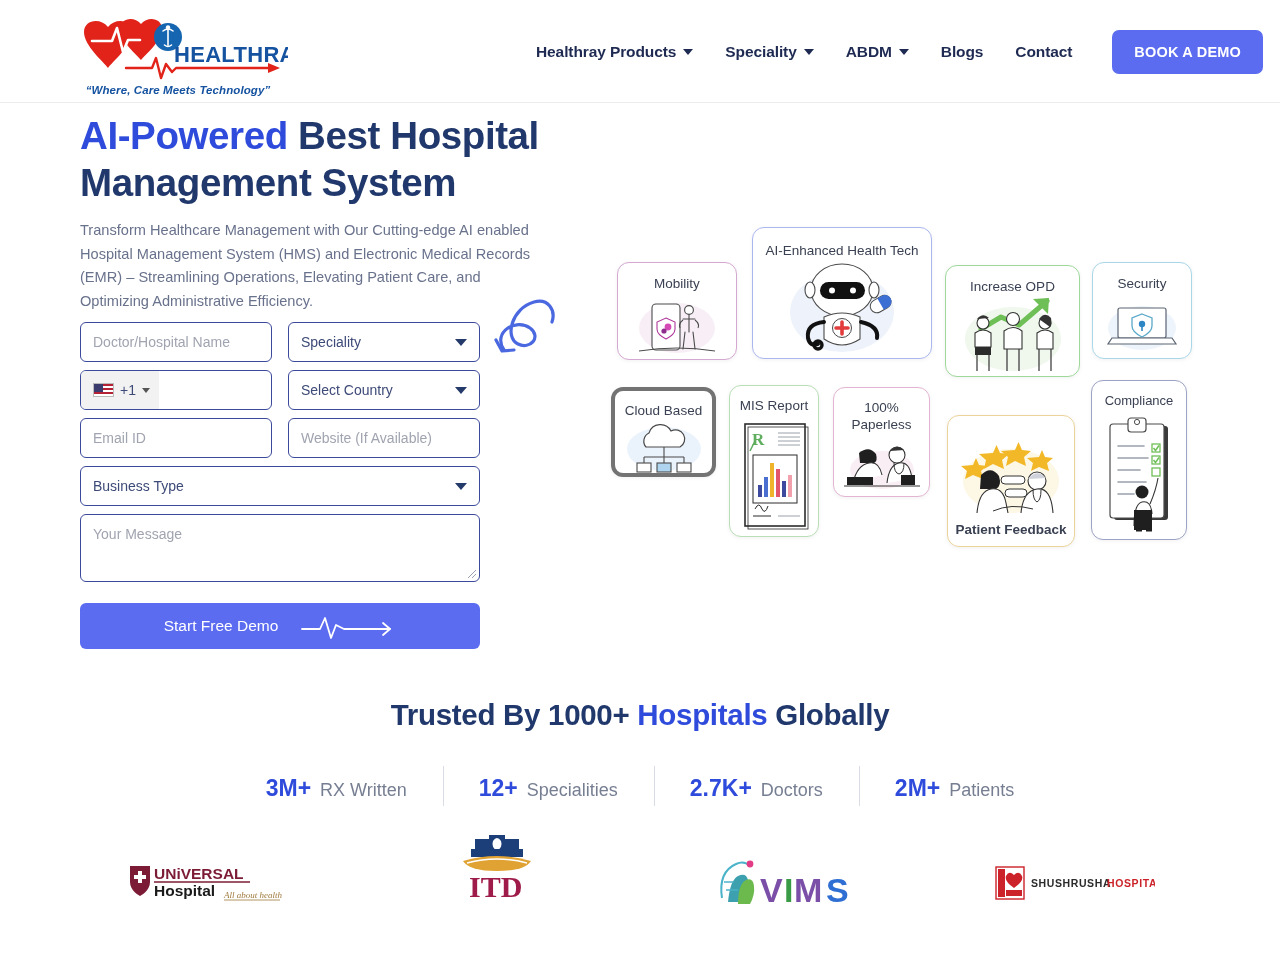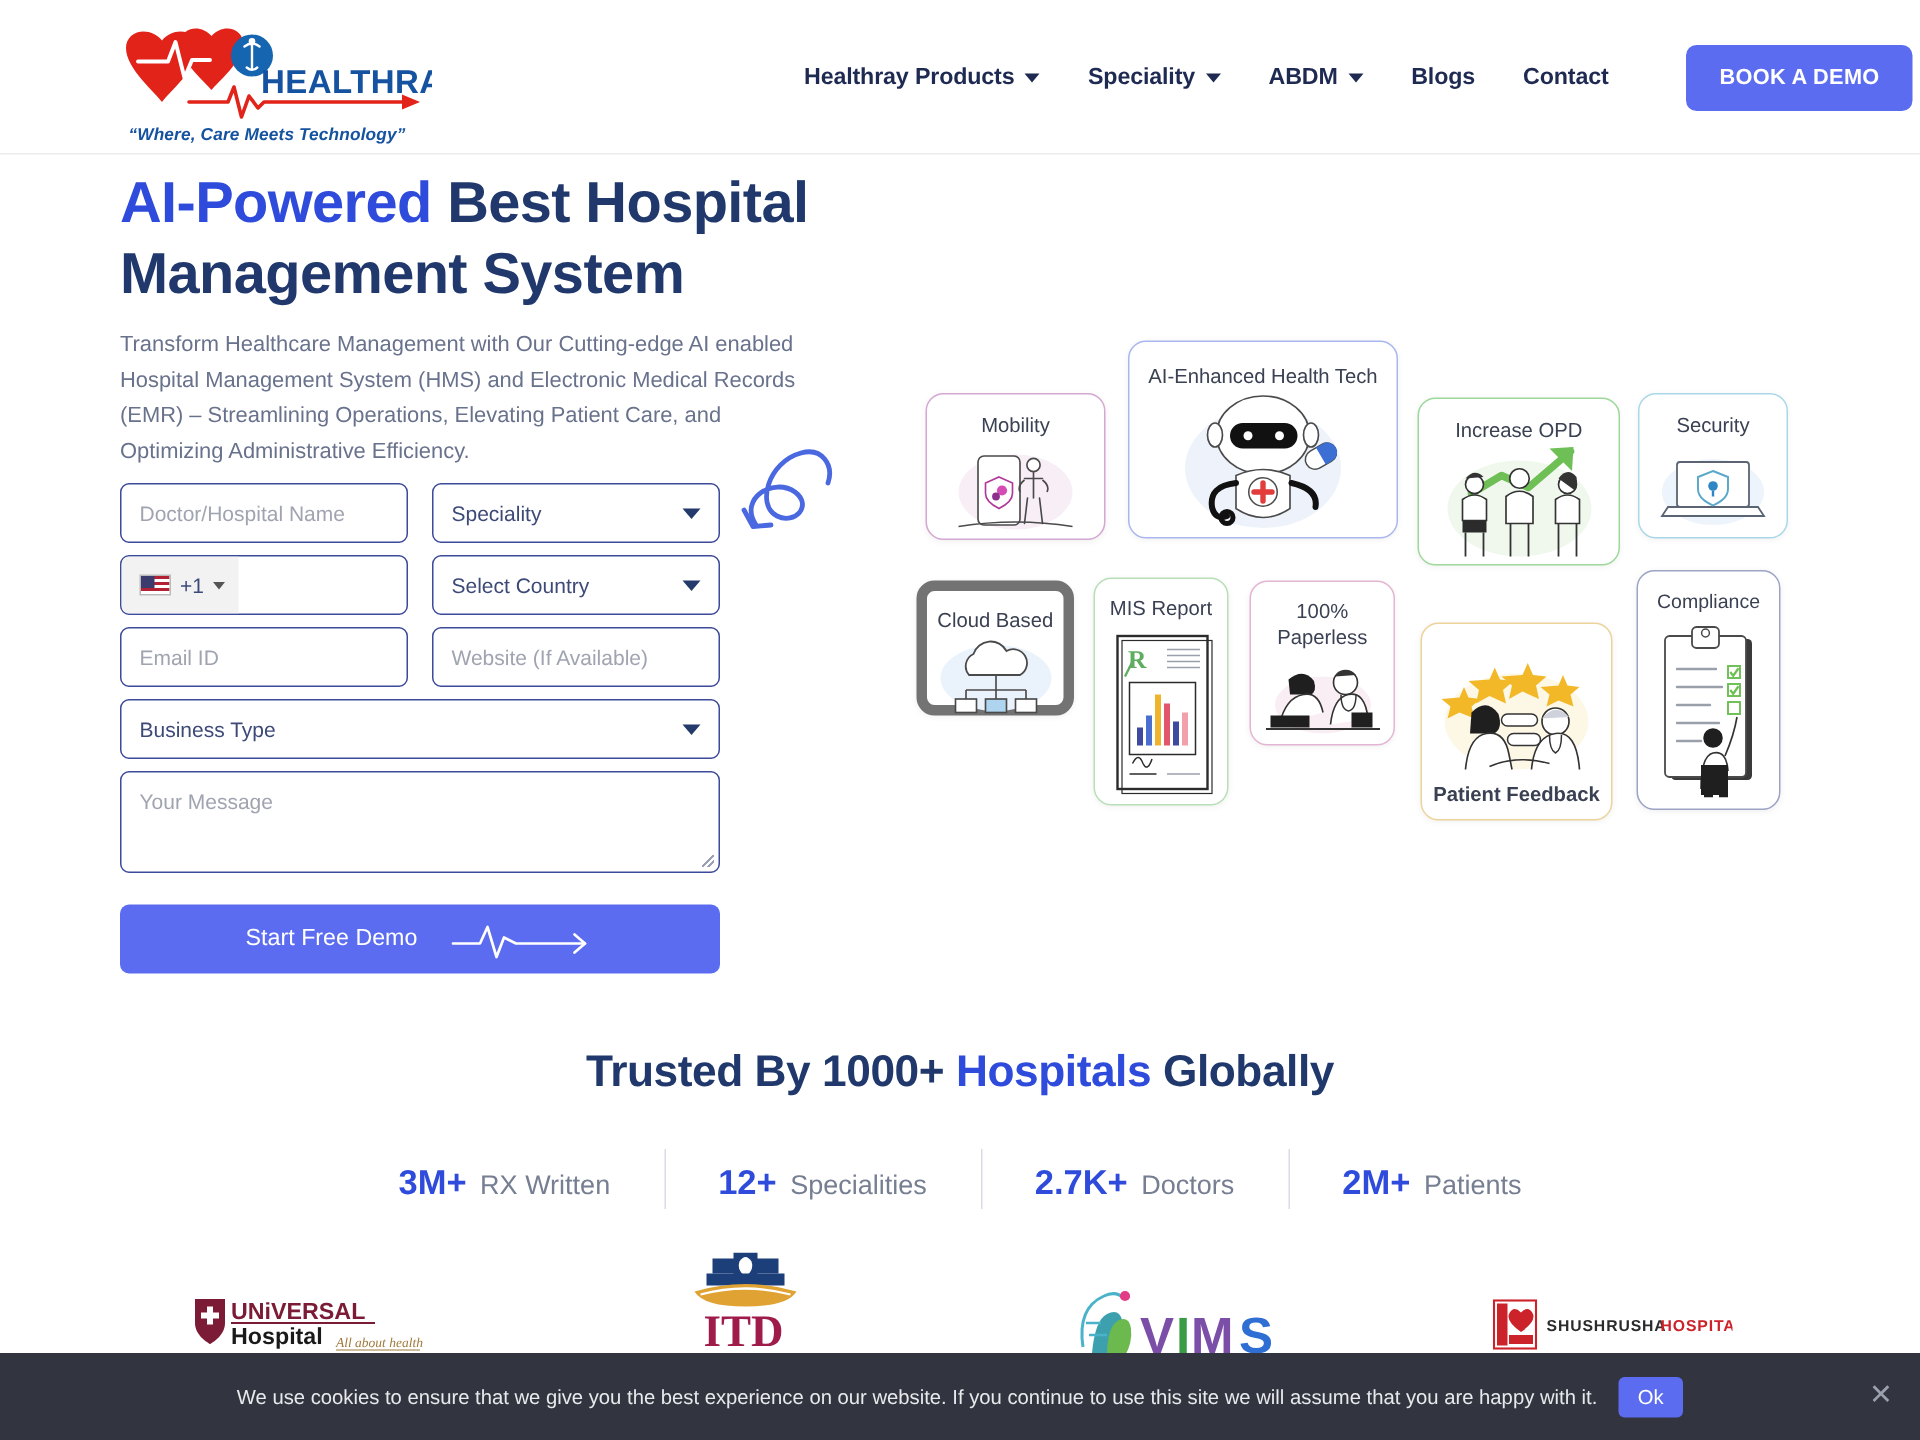--- a/index.html
+++ b/index.html
@@ -36,21 +36,21 @@
     font-size: 15.5px; font-weight: bold; color: #1e2a52;
     padding: 0 16px; cursor: pointer; white-space: nowrap;
     letter-spacing: -0.1px;
   }
   .caret {
     width: 0; height: 0; border-left: 5px solid transparent;
     border-right: 5px solid transparent; border-top: 6px solid #1e2a52;
     display:inline-block;
   }
   .cta-demo {
-    margin-left: 36px;
+    margin-left: 24px;
     background: #5c6cf0; color: #fff; font-size: 14.5px; font-weight: bold;
     border-radius: 7px; padding: 14px 22px; cursor: pointer;
     letter-spacing: .2px; white-space: nowrap;
   }
 
   
   .hero-title {
     position: absolute; left: 80px; top: 112px; width: 520px;
     font-size: 38.5px; line-height: 47px; font-weight: bold; color: #20386b;
     letter-spacing: -0.4px;
@@ -118,21 +118,21 @@
     box-shadow: 0 1px 4px rgba(0,0,0,.06);
   }
   .card .clabel {
     font-size: 13.5px; color: #3a4152; font-weight: normal; text-align: center;
     line-height: 17px;
   }
   .c-mobility   { left: 17px;  top: 47px;  width: 120px; height: 98px; border:1px solid #d4a8d1; padding-top:12px; }
   .c-ai         { left: 152px; top: 12px;  width: 180px; height: 132px; border:1px solid #aab7ee; padding-top:14px; }
   .c-opd        { left: 345px; top: 50px;  width: 135px; height: 112px; border:1px solid #9ed89a; padding-top:12px; }
   .c-security   { left: 492px; top: 47px;  width: 100px; height: 97px;  border:1px solid #a9d7e8; padding-top:12px; }
-  .c-cloud      { left: 11px;  top: 172px; width: 105px; height: 90px;  border:7px solid #737373; padding-top:11px; }
+  .c-cloud      { left: 11px;  top: 172px; width: 105px; height: 90px;  border:4px solid #737373; padding-top:11px; }
   .c-mis        { left: 129px; top: 170px; width: 90px;  height: 152px; border:1px solid #b8dfb6; padding-top:11px; }
   .c-paper      { left: 233px; top: 172px; width: 97px;  height: 110px; border:1px solid #e3b5d2; padding-top:11px; }
   .c-feedback   { left: 347px; top: 200px; width: 128px; height: 132px; border:1px solid #ecd39a; padding-top:10px; justify-content:center; padding-bottom:8px;}
   .c-compliance { left: 491px; top: 165px; width: 96px;  height: 160px; border:1px solid #9ca3c4; padding-top:11px; }
   .c-feedback .clabel { font-weight: bold; font-size: 13.5px; }
   .c-compliance .clabel { font-size: 13px; }
   .art { flex: 1; display:flex; align-items:center; justify-content:center; width:100%; }
 
   
   .trusted {
@@ -557,19 +557,14 @@
         <rect x="1" y="1" width="28" height="32" fill="none" stroke="#cc2229" stroke-width="1.4"></rect>
         <rect x="3" y="3" width="7" height="28" fill="#cc2229"></rect>
         <path d="M19 9 q-5 -5 -8 1 q-2 5 8 12 q10 -7 8 -12 q-3 -6 -8 -1" fill="#cc2229"></path>
         <rect x="11" y="24" width="16" height="6" fill="#cc2229"></rect>
         <text x="36" y="21" font-family="Liberation Sans, sans-serif" font-size="10.5" font-weight="bold" fill="#2b2b2b" letter-spacing="0.6">SHUSHRUSHA</text>
         <text x="112" y="21" font-family="Liberation Sans, sans-serif" font-size="10.5" font-weight="bold" fill="#cc2229" letter-spacing="0.6">HOSPITAL</text>
       </svg>
     </div>
   </div>
 
-  <div class="cookie">
-    <span class="cookie-txt">We use cookies to ensure that we give you the best experience on our website. If you continue to use this site we will assume that you are happy with it.</span>
-    <span class="cookie-ok">Ok</span>
-    <span class="cookie-x">✕</span>
-  </div>
 
 </div>
 
 </body></html>

